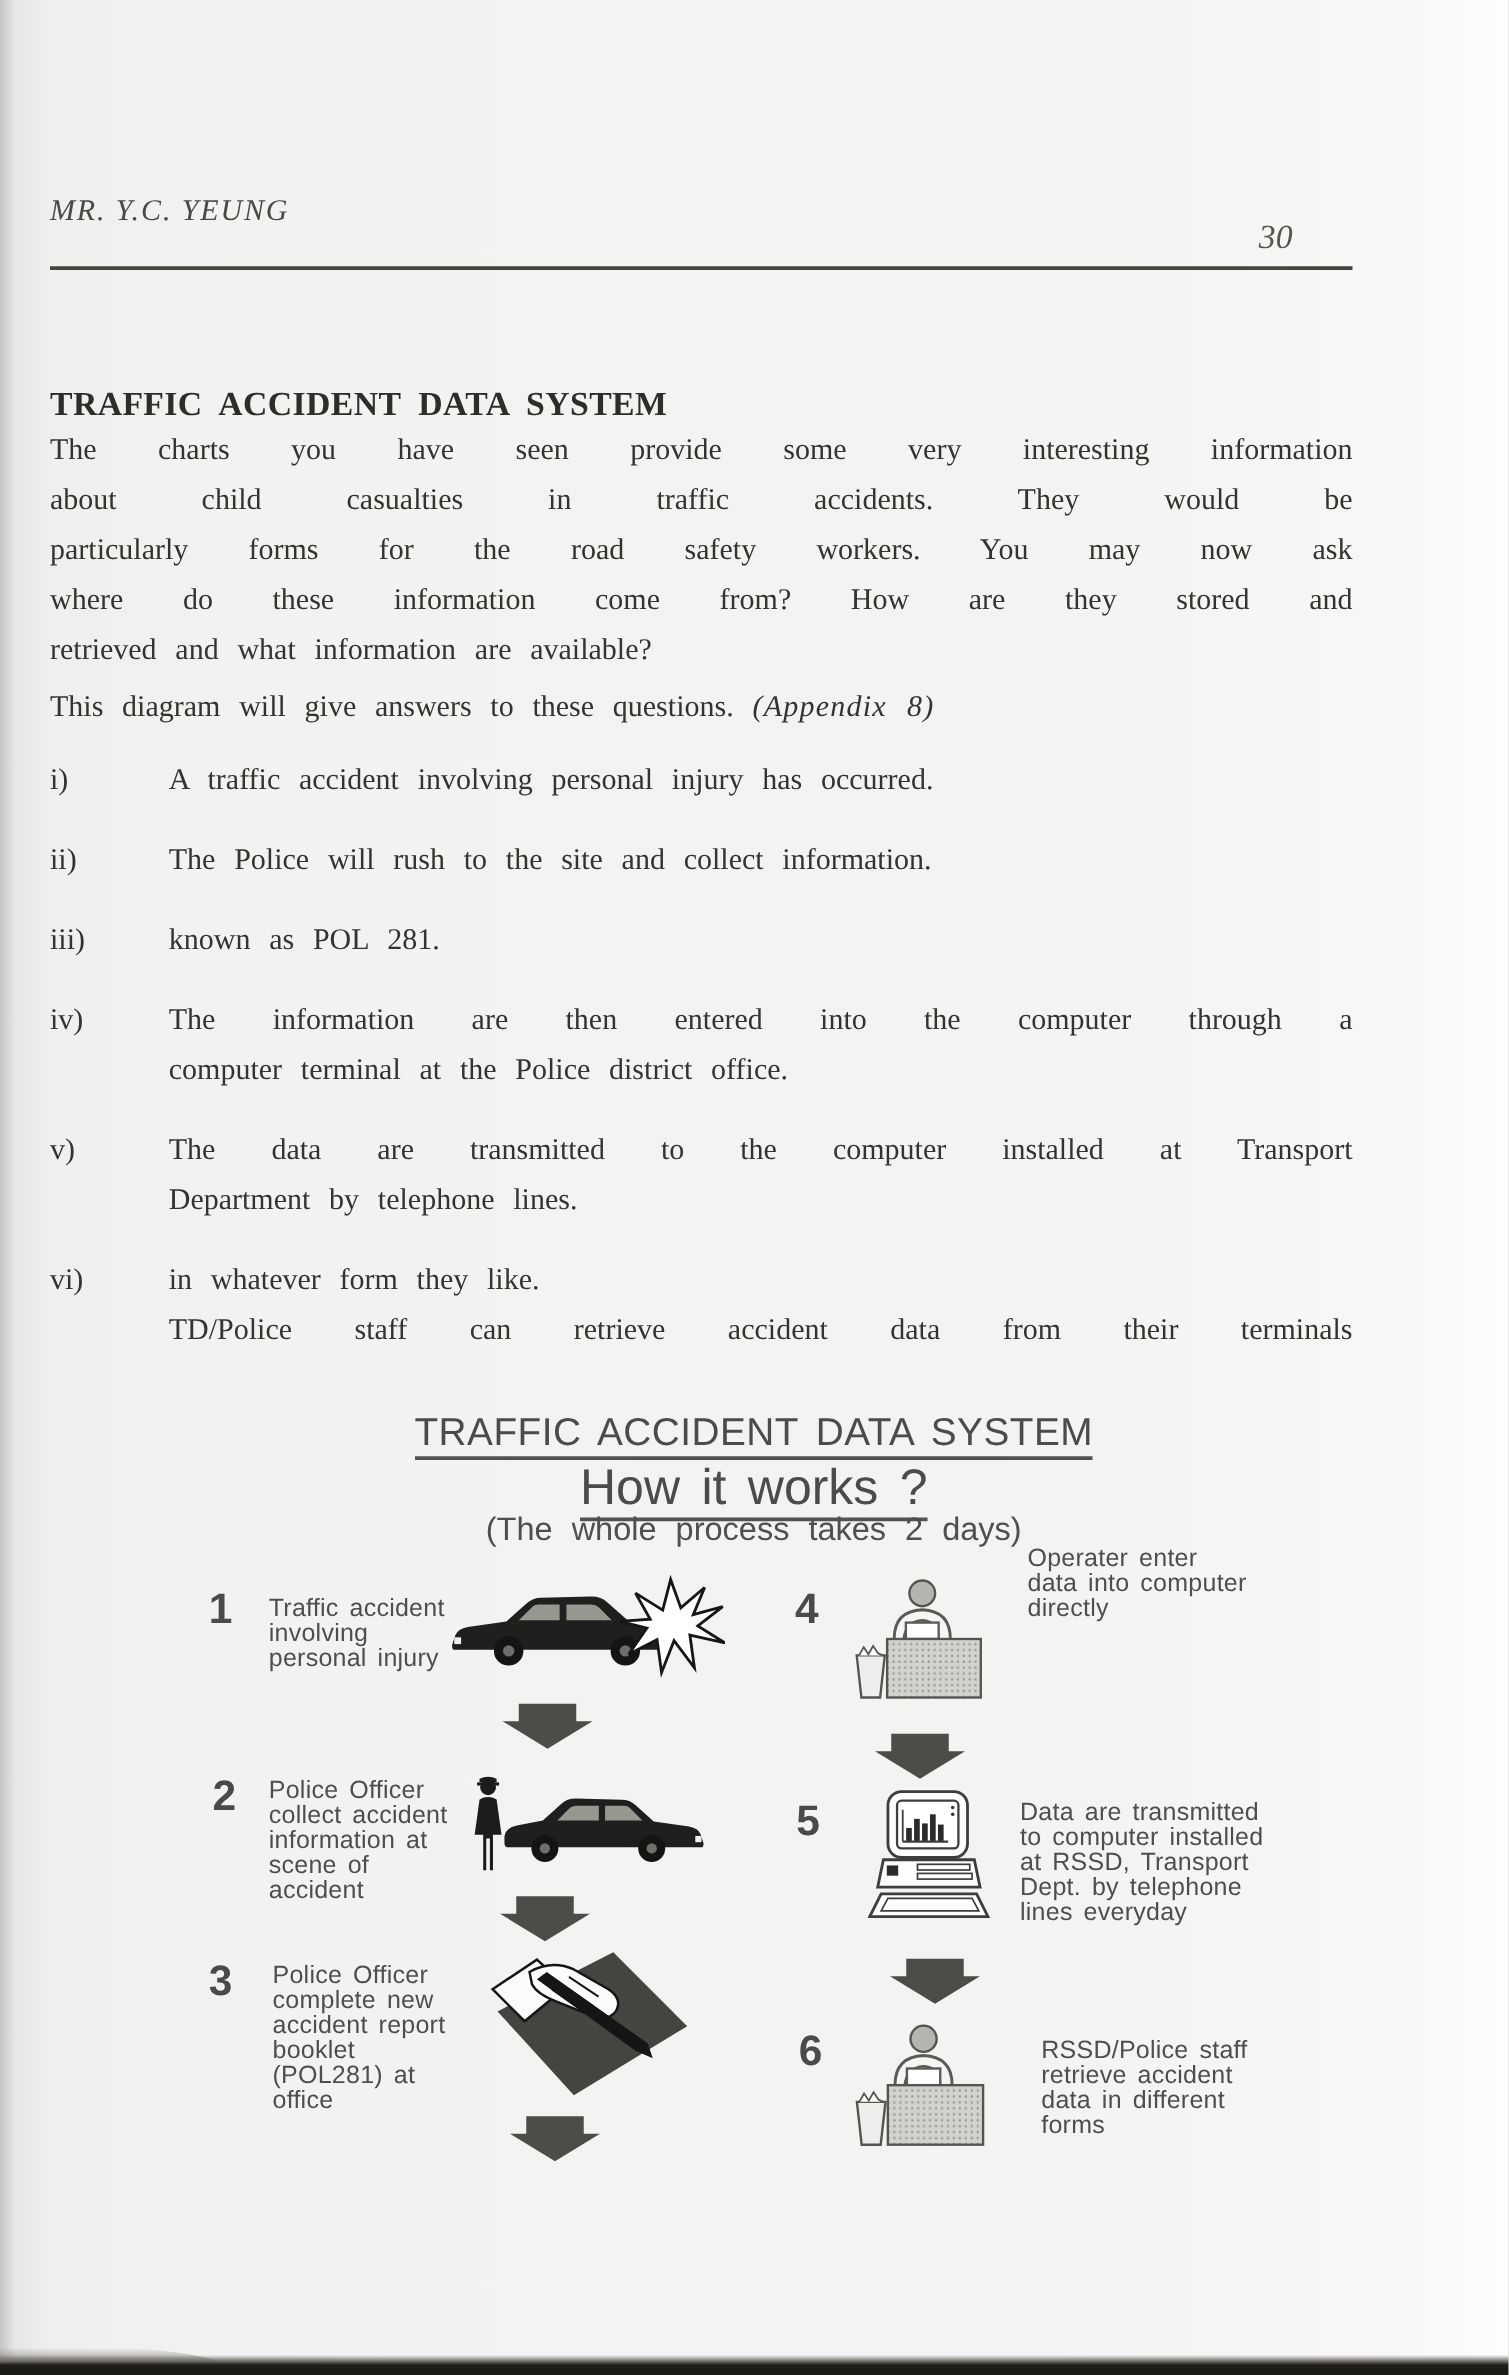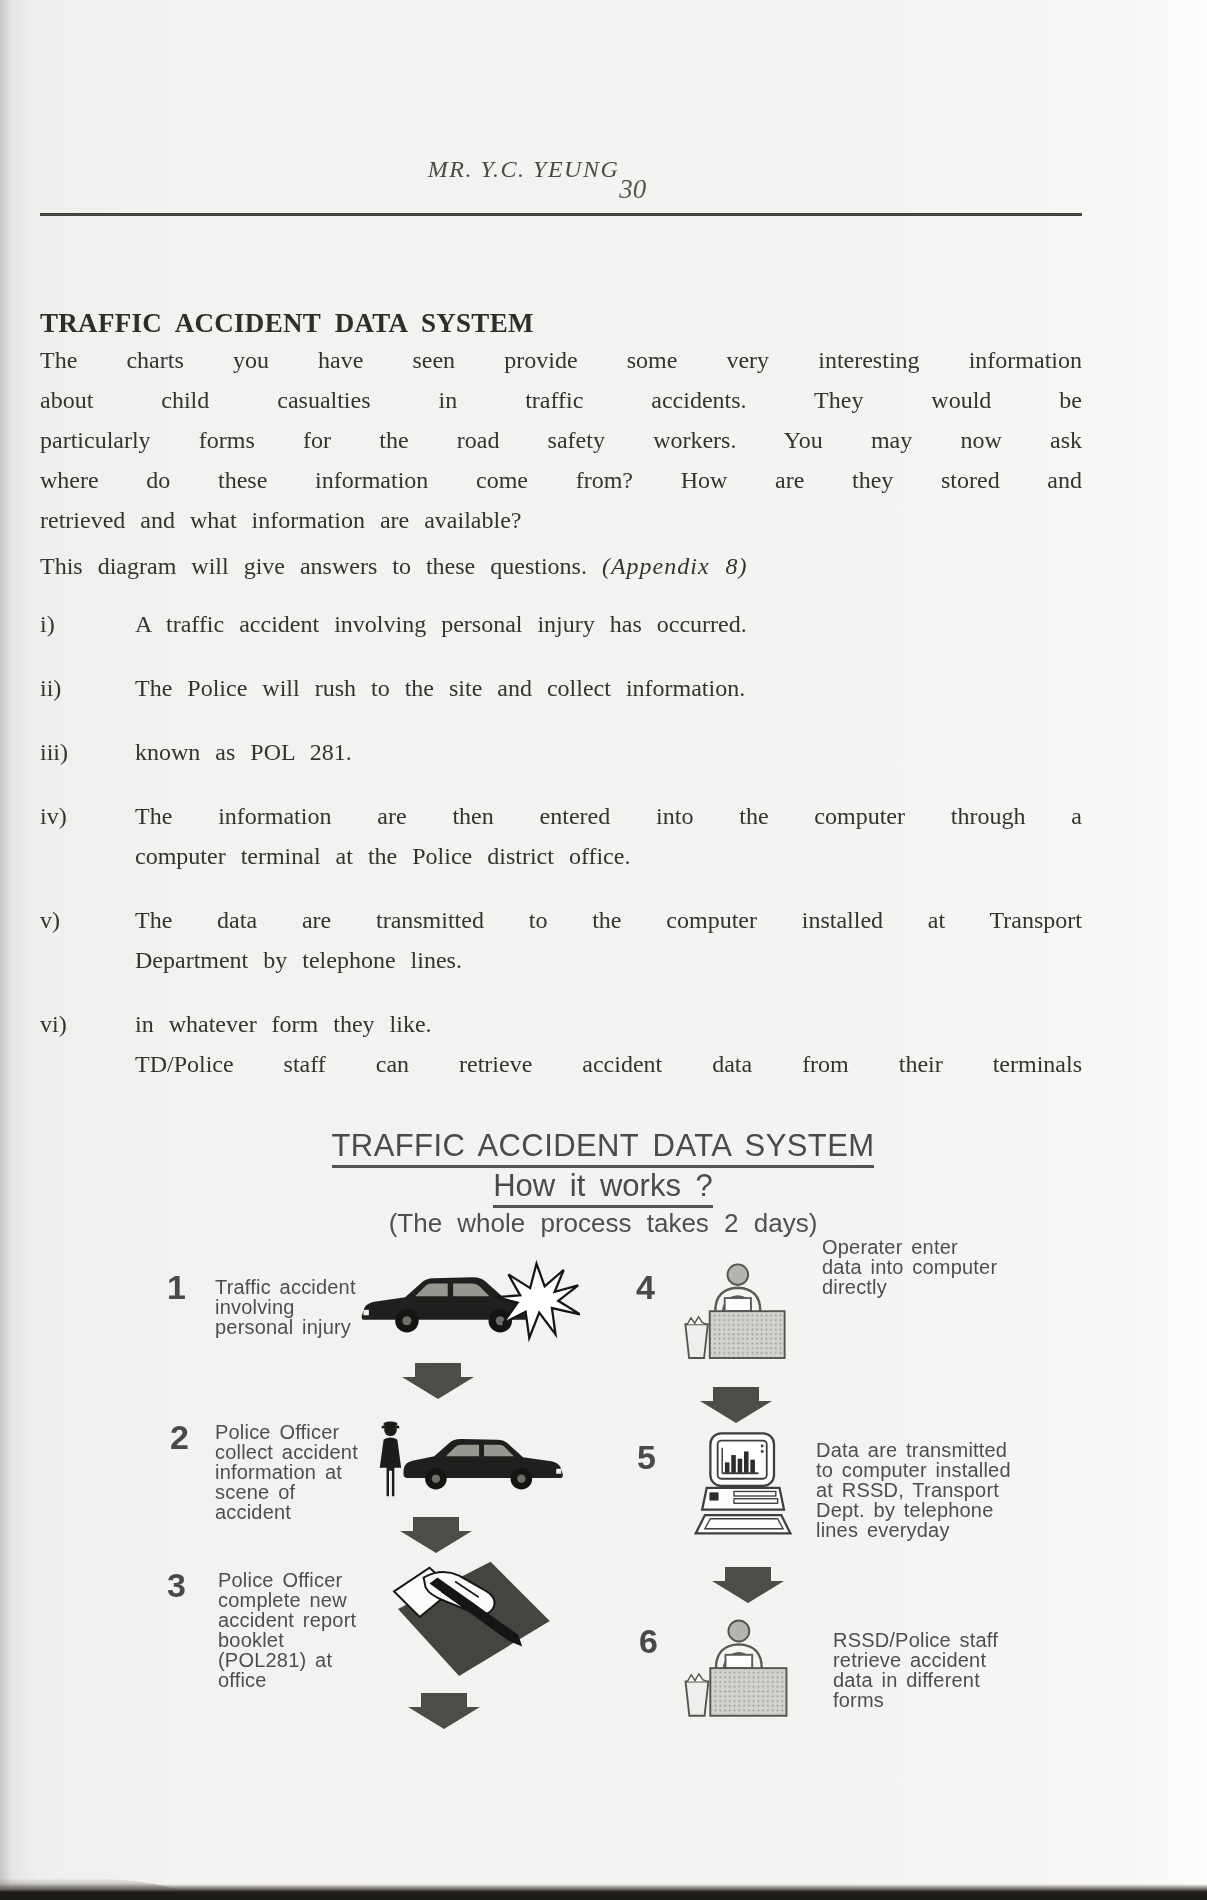--- a/index.html
+++ b/index.html
@@ -3,38 +3,38 @@
 <meta charset="utf-8">
 <style>
   html,body{margin:0;padding:0;background:#d8d7d5;}
   .sheet{
     position:relative;width:1207px;height:1900px;margin:0 auto;overflow:hidden;
     background:linear-gradient(90deg,#c7c6c4 0px,#e7e6e4 12px,#f0efed 38px,#f3f2f0 180px,#f4f3f1 70%,#f8f7f5 93%,#fdfdfc 100%);
     font-family:"Liberation Serif", serif;color:#343330;
   }
   
   .article{position:absolute;left:40px;top:140px;width:1042px;}
-  .pg-header{display:flex;justify-content:center;align-items:flex-start;padding-top:14px;}
+  .pg-header{display:flex;justify-content:space-between;align-items:flex-start;padding-top:14px;}
   .author{font-style:italic;font-size:24px;letter-spacing:1.5px;color:#4a4945;line-height:30px;}
   .pnum{font-style:italic;font-size:27px;color:#565550;padding-right:48px;transform:translateY(20px);}
   .rule{margin-top:28px;height:3px;background:#45443f;}
   .heading{margin:90px 0 0 0;font-size:27px;font-weight:bold;letter-spacing:.3px;word-spacing:7px;color:#2e2d2a;line-height:34px;}
   .para{margin-top:0;font-size:24px;line-height:40px;word-spacing:9px;}
   .note{margin-top:6px;}
   .apx{font-style:italic;letter-spacing:1px;}
   .tline{text-align:justify;text-align-last:justify;}
   .tline-last{text-align:justify;text-align-last:left;}
   .list{margin-top:18px;}
   .li{display:grid;grid-template-columns:95px 1fr;margin-top:24px;font-size:24px;line-height:40px;word-spacing:9px;}
   .li:first-child{margin-top:0;}
   .lbl{color:#343330;}
   
   .dttl,.dsub,.dcap{position:absolute;left:16px;width:1174px;text-align:center;font-family:"Liberation Sans",sans-serif;color:#4b4b4b;}
   .dttl{top:1128px;font-size:31px;word-spacing:5px;letter-spacing:.4px;}
-  .dsub{top:1168px;font-size:31px;word-spacing:6px;}
+  .dsub{top:1168px;font-size:40px;word-spacing:6px;}
   .dcap{top:1208px;font-size:26px;word-spacing:8px;color:#4f4f4f;}
   .u{border-bottom:3px solid #525252;padding-bottom:2px;}
   .snum{position:absolute;font-family:"Liberation Sans",sans-serif;font-size:34px;font-weight:bold;color:#4a4a48;}
   .stext{position:absolute;font-family:"Liberation Sans",sans-serif;font-size:20px;line-height:20px;color:#4e4e4e;word-spacing:3px;letter-spacing:.2px;}
   .sicon,.arrow{position:absolute;display:block;line-height:0;}
   .scan-bottom{position:absolute;left:0;right:0;bottom:0;height:16px;
     background:linear-gradient(to top,#1b1915 0,#1f1d19 8px,#6f6c66 11px,rgba(110,107,102,0) 16px);}
   .scan-bottom-left{position:absolute;left:0;bottom:0;width:190px;height:22px;
     background:linear-gradient(to top,#55524c 0,rgba(85,82,76,0) 100%);border-top-right-radius:60% 100%;}
 </style>

